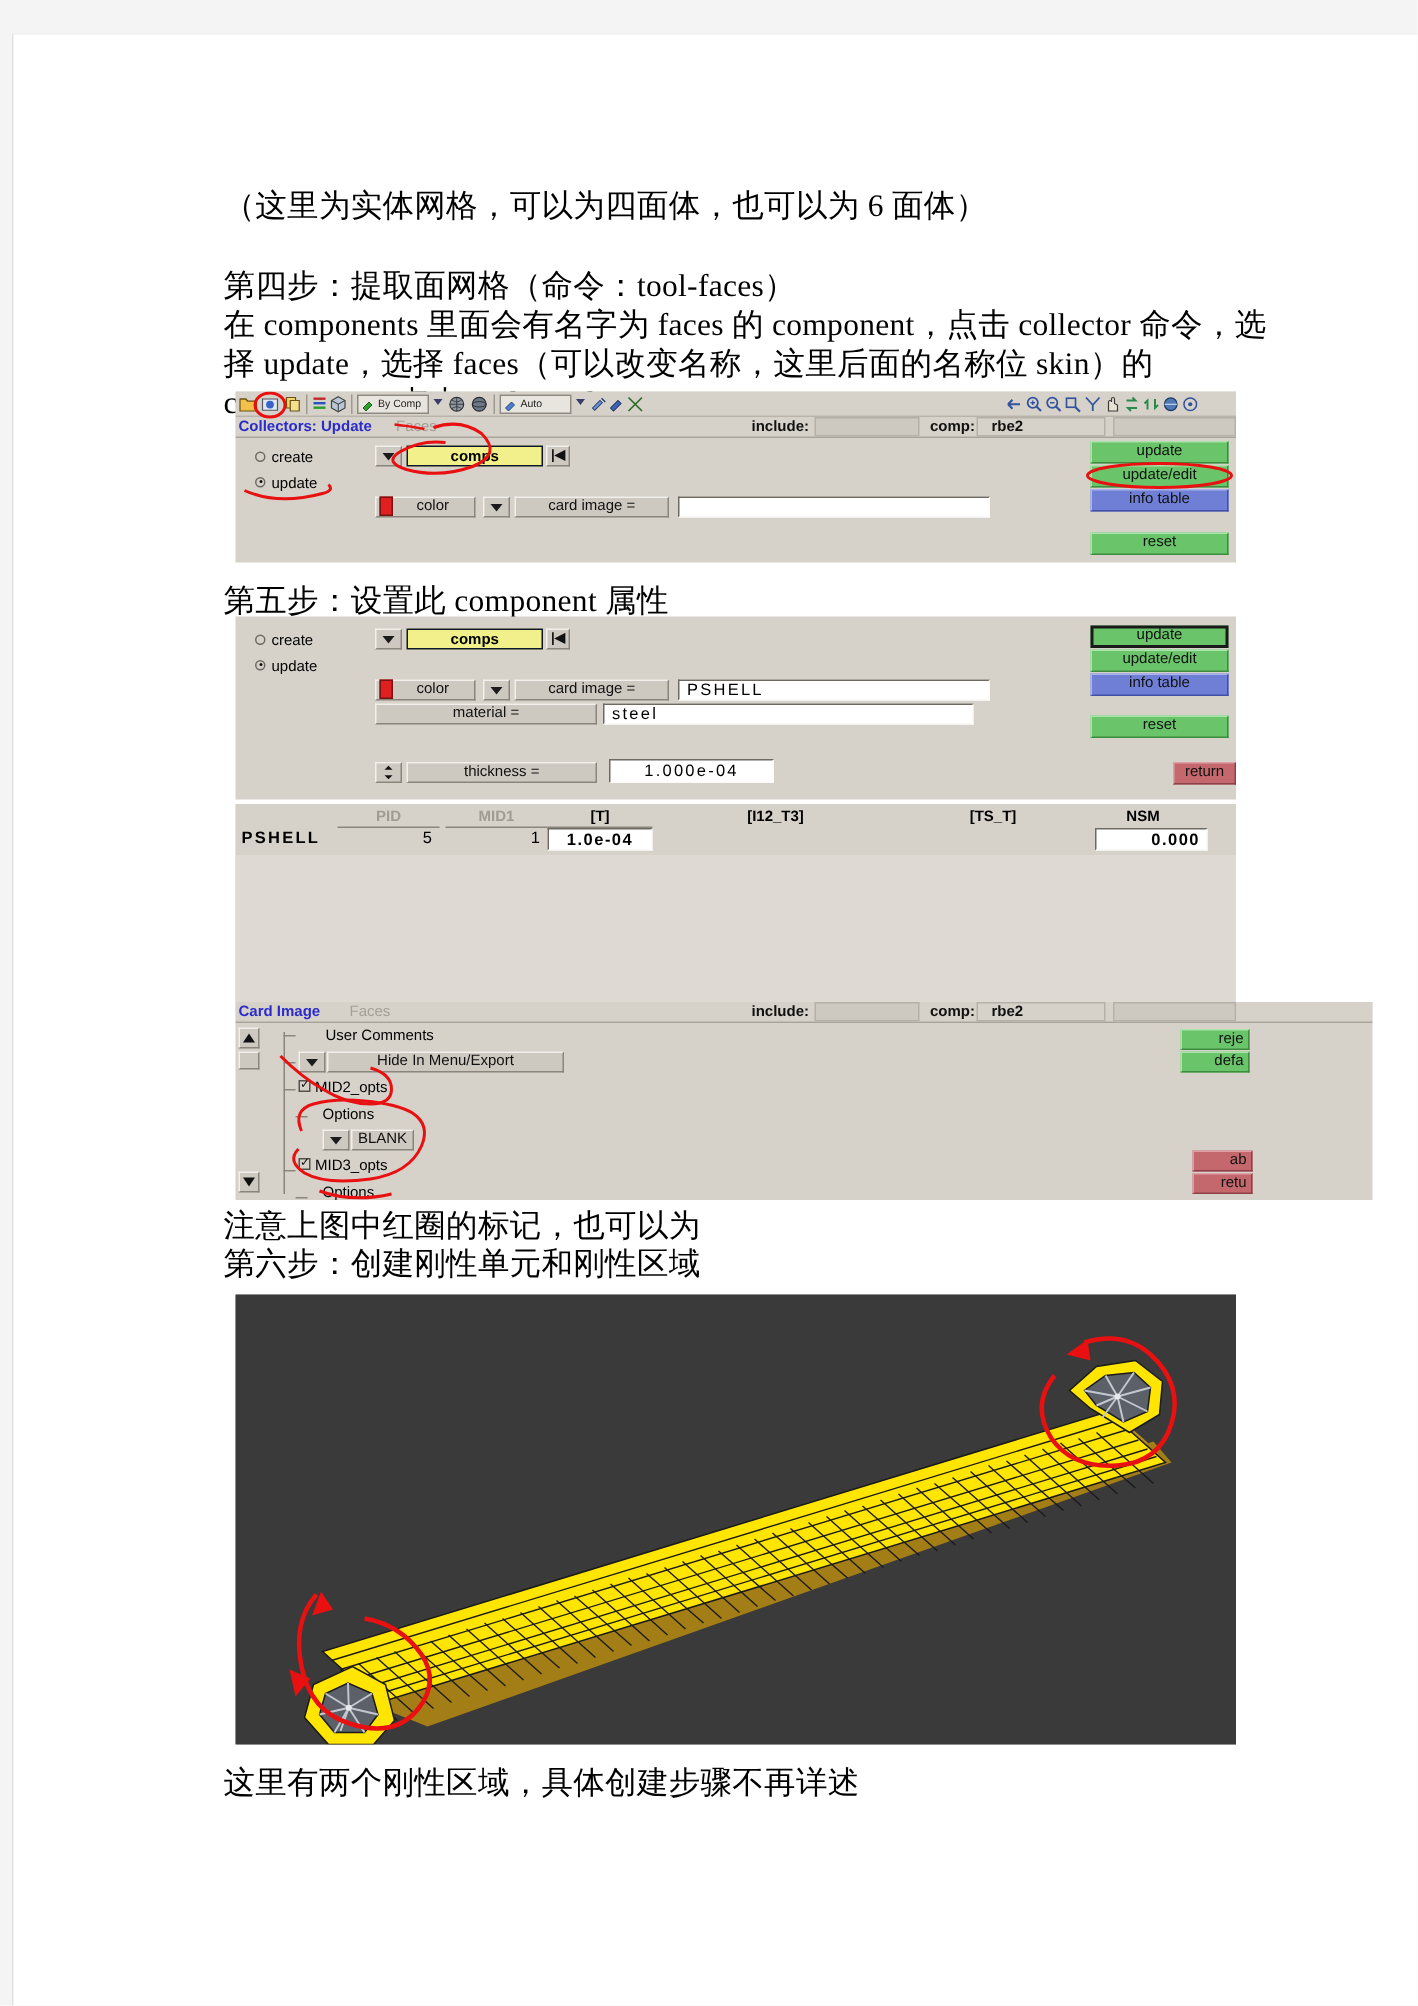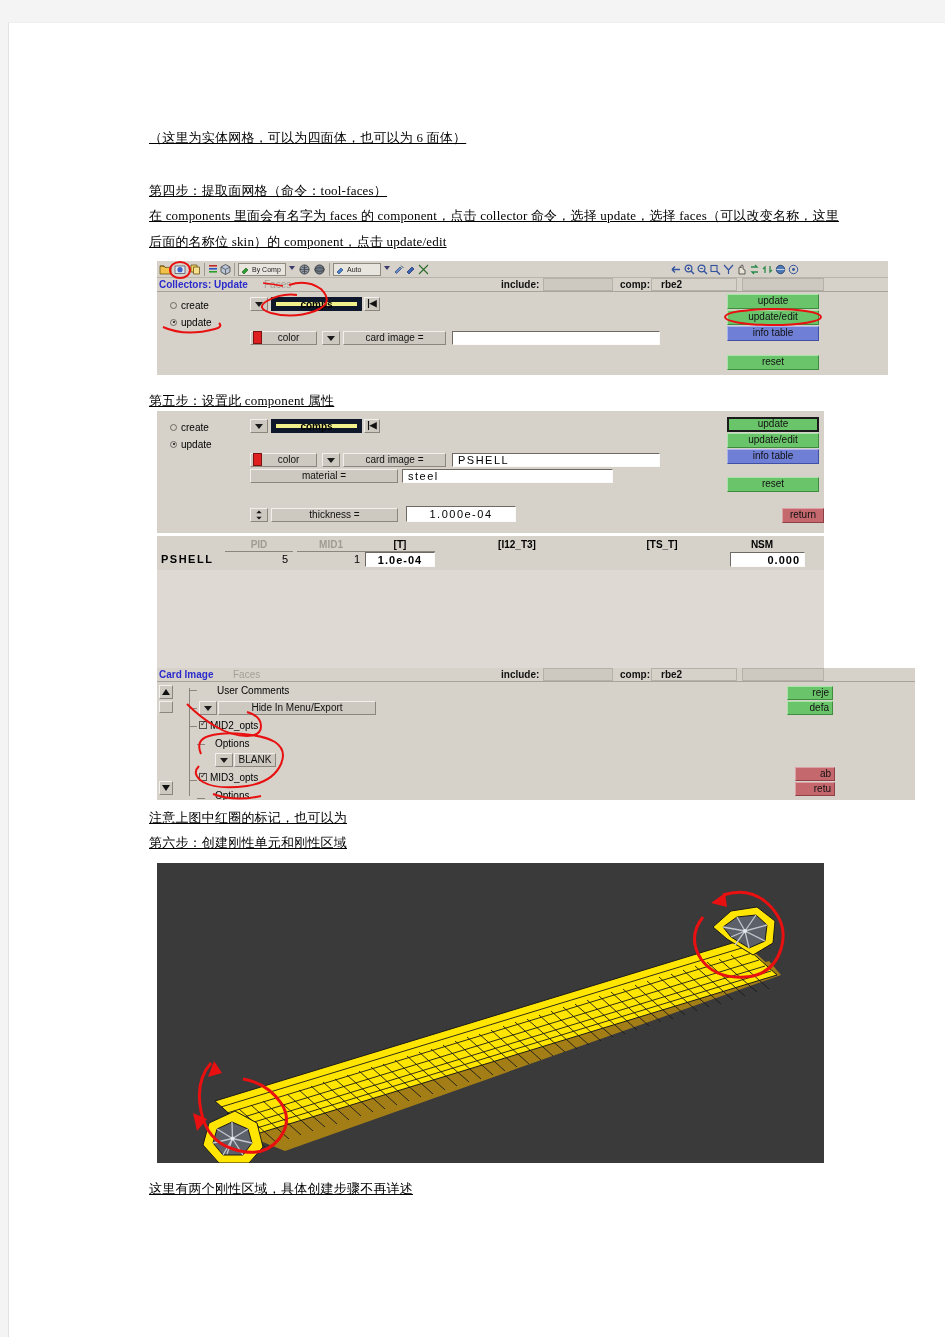--- a/index.html
+++ b/index.html
@@ -18,26 +18,25 @@
     border-top:1px solid #f0f0f0;
   }
   .doc {
     position:absolute;
     left:140px; top:0; width:700px;
   }
 
   
   .para {
     font-family:"Liberation Serif", serif;
-    font-size:13px;
+    font-size:21px;
     color:#000;
     line-height:25px;
     letter-spacing:0.2px;
     white-space:nowrap;
-    text-decoration:underline;
   }
   .para.wrap { white-space:normal; width:690px; }
 
   
   .hmpanel {
     position:relative;
     background:#d6d2ca;
     font-family:"Liberation Sans", sans-serif;
     font-size:10px;
     color:#000;
@@ -98,21 +97,21 @@
     font-size:11px; color:#000;
     display:flex; align-items:center;
     letter-spacing:1.5px;
     padding-left:5px; white-space:nowrap; overflow:hidden;
   }
   .field.center { justify-content:center; padding-left:0; }
   .field.right  { justify-content:flex-end; padding-right:4px; }
 
   .yellowfield {
     position:absolute; background:#f2f08a;
-    border:5px solid #0f172a;
+    border:1px solid #0f172a;
     font-size:10px; color:#000; font-weight:bold;
     display:flex; align-items:center; justify-content:center;
   }
   .dn {
     position:absolute; background:#cdc9c1;
     border-top:1px solid #f2f0ec; border-left:1px solid #f2f0ec;
     border-right:1px solid #8a857d; border-bottom:1px solid #8a857d;
     display:flex; align-items:center; justify-content:center;
   }
   .dn i {
@@ -169,21 +168,21 @@
 <body>
 
 <div id="page">
   <div class="doc">
 
     <div class="para" style="position:absolute; left:0; top:102px;">（这里为实体网格，可以为四面体，也可以为 6 面体）</div>
 
     <div class="para" style="position:absolute; left:0; top:155px;">第四步：提取面网格（命令：tool-faces）</div>
     <div class="para wrap" style="position:absolute; left:0; top:180px; width:700px; line-height:26px;">在 components 里面会有名字为 faces 的 component，点击 collector 命令，选择 update，选择 faces（可以改变名称，这里后面的名称位 skin）的 component，点击 update/edit</div>
 
-    <div class="hmpanel" style="position:absolute; left:8px; top:238px; width:731px; height:114px;">
+    <div class="hmpanel" style="position:absolute; left:8px; top:238px; width:667px; height:114px;">
 
       <div class="hm-toolbar">
         <div class="tbicon" style="left:2px;">
           <svg viewBox="0 0 13 13">
               <path d="M1 3h4l1 1.4h6v6.6H1z" fill="#f2c14a" stroke="#6b5312" stroke-width=".8"></path>
               <path d="M1 3h4l1 1.4" fill="none" stroke="#6b5312" stroke-width=".8"></path>
             </svg>
         </div>
         <div class="tbicon" style="left:17px;">
           <svg viewBox="0 0 13 13">
@@ -416,21 +415,21 @@
       <div class="btn" style="left:186px; top:42px; width:103px; height:14px;">
         <span>card image =</span>
       </div>
       <div class="field" style="left:295px; top:42px; width:208px; height:14px;">
         <span>PSHELL</span>
       </div>
 
       <div class="btn" style="left:93px; top:58px; width:148px; height:14px;">
         <span>material =</span>
       </div>
-      <div class="field" style="left:245px; top:58px; width:211px; height:14px;">
+      <div class="field" style="left:245px; top:58px; width:247px; height:14px;">
         <span>steel</span>
       </div>
 
       <div class="dn ud" style="left:93px; top:97px; width:18px; height:14px;">
         <svg viewBox="0 0 9 11" width="8" height="10">
           <path d="M4.5 0.5l3 3h-6z" fill="#111"></path>
             <path d="M4.5 10.5l3-3h-6z" fill="#111"></path>
         </svg>
       </div>
       <div class="btn" style="left:114px; top:97px; width:127px; height:14px;">

